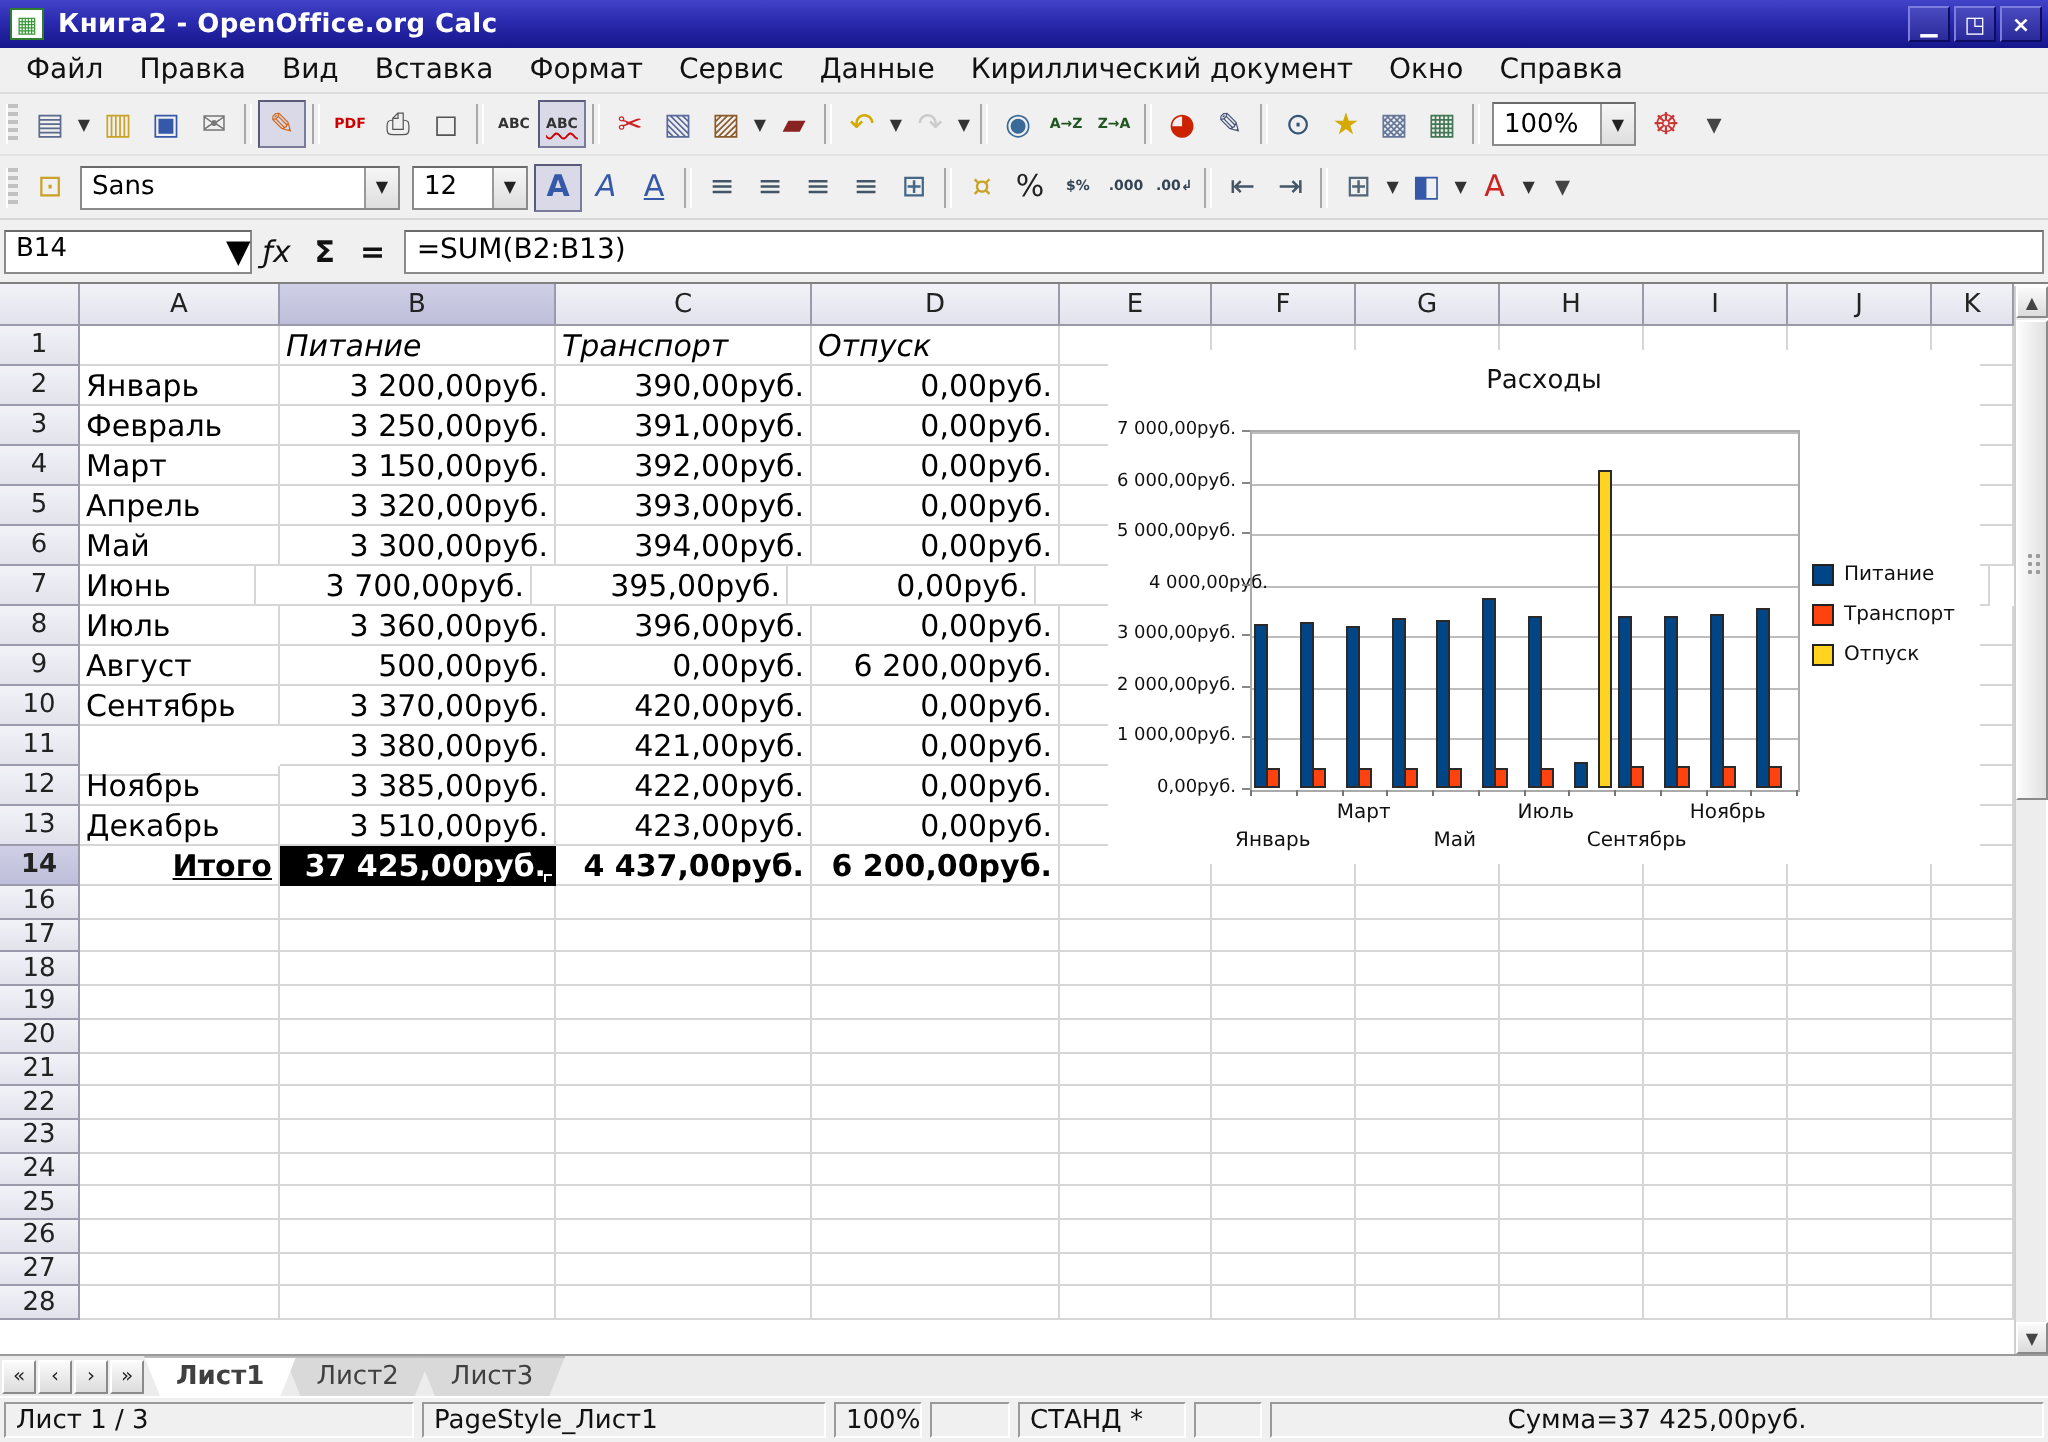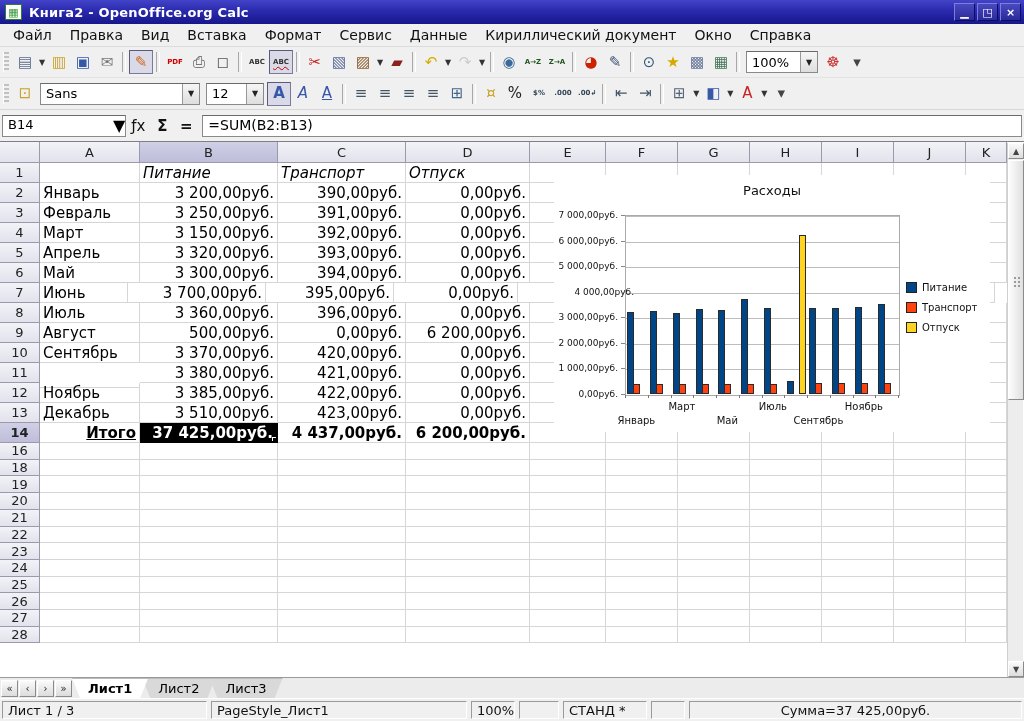--- a/index.html
+++ b/index.html
@@ -93,21 +93,21 @@
     border:1px solid #fff;border-right-color:#8a8a8a;border-bottom-color:#8a8a8a;box-sizing:border-box;}
   .grip-dots{position:absolute;left:4px;top:115px;width:8px;height:12px;
     background:radial-gradient(circle at 2px 2px,#9a9a9a 1px,transparent 1.2px);background-size:4px 4px;}
   
   .tabbar{position:absolute;left:0;top:677px;width:1024px;height:21px;background:#ececec;
     border-top:1px solid #9a9a9a;box-sizing:border-box;display:flex;align-items:stretch;}
   .navbtn{width:17px;height:17px;margin:1px 0 0 1px;background:linear-gradient(180deg,#fafafa,#dcdcdc);
     border:1px solid #fff;border-right-color:#8a8a8a;border-bottom-color:#8a8a8a;box-sizing:border-box;
     display:flex;align-items:center;justify-content:center;font-size:10px;color:#222;}
   .tabs{display:flex;margin-left:6px;}
-  .tab{height:20px;padding:0 16px;margin-left:-6px;display:flex;align-items:center;font-size:13px;color:#000000;
+  .tab{height:20px;padding:0 16px;margin-left:-6px;display:flex;align-items:center;font-size:13px;color:#404040;
     background:#d9d9d9;clip-path:polygon(0 0,100% 0,calc(100% - 8px) 100%,8px 100%);
     border-top:1px solid #bbb;box-sizing:border-box;}
   .tab.active{background:#fff;font-weight:bold;z-index:2;}
   
   .statusbar{position:absolute;left:0;top:698px;width:1024px;height:23px;background:#f0f0f0;
     border-top:1px solid #fff;box-sizing:border-box;display:flex;align-items:center;padding:1px 2px;gap:4px;font-size:13px;color:#111;}
   .spanel{height:18px;border:1px solid #9a9a9a;border-right-color:#fff;border-bottom-color:#fff;
     box-sizing:border-box;padding:0 5px;display:flex;align-items:center;white-space:nowrap;overflow:hidden;}
 </style>
 </head>
@@ -420,21 +420,21 @@
         </div>
       </span>
     </div>
 
   <div class="formulabar">
     <div class="namebox">
       <div class="val">B14</div>
       <div class="cbtn"><span>▼</span></div>
     </div>
     <div class="fxbtn">
-        <span style="">ƒx</span>
+        <span style="font-style:italic">ƒx</span>
       </div>
     <div class="fxbtn">
         <span style="font-weight:bold">Σ</span>
       </div>
     <div class="fxbtn">
         <span style="font-weight:bold">=</span>
       </div>
     <div class="inputline">=SUM(B2:B13)</div>
   </div>
 
@@ -645,20 +645,34 @@
           <div class="cell" style="width: 76px;"></div>
           <div class="cell" style="width: 72px;"></div>
           <div class="cell" style="width: 72px;"></div>
           <div class="cell" style="width: 72px;"></div>
           <div class="cell" style="width: 72px;"></div>
           <div class="cell" style="width: 72px;"></div>
           <div class="cell" style="width: 41px;"></div>
         </div>
         <div class="grow" style="height: 16.714px;">
           <div class="rh" style="font-weight: normal;">16</div>
+          <div class="cell" style="width: 100px;"></div>
+          <div class="cell" style="width: 138px;"></div>
+          <div class="cell" style="width: 128px;"></div>
+          <div class="cell" style="width: 124px;"></div>
+          <div class="cell" style="width: 76px;"></div>
+          <div class="cell" style="width: 72px;"></div>
+          <div class="cell" style="width: 72px;"></div>
+          <div class="cell" style="width: 72px;"></div>
+          <div class="cell" style="width: 72px;"></div>
+          <div class="cell" style="width: 72px;"></div>
+          <div class="cell" style="width: 41px;"></div>
+        </div>
+        <div class="grow" style="height: 16.714px;">
+          <div class="rh" style="font-weight: normal;">17</div>
           <div class="cell" style="width: 100px;"></div>
           <div class="cell" style="width: 138px;"></div>
           <div class="cell" style="width: 128px;"></div>
           <div class="cell" style="width: 124px;"></div>
           <div class="cell" style="width: 76px;"></div>
           <div class="cell" style="width: 72px;"></div>
           <div class="cell" style="width: 72px;"></div>
           <div class="cell" style="width: 72px;"></div>
           <div class="cell" style="width: 72px;"></div>
           <div class="cell" style="width: 72px;"></div>
@@ -927,21 +941,21 @@
     <div class="tabs" id="sheettabs">
         <div class="tab active">Лист1</div>
         <div class="tab">Лист2</div>
         <div class="tab">Лист3</div>
       </div>
 
   </div>
 
   <div class="statusbar">
     <div class="spanel" style="width:205px">Лист 1 / 3</div>
-    <div class="spanel" style="width:256px">PageStyle_Лист1</div>
+    <div class="spanel" style="width:202px">PageStyle_Лист1</div>
     <div class="spanel" style="width:44px">100%</div>
     <div class="spanel" style="width:40px"></div>
     <div class="spanel" style="width:84px">СТАНД *</div>
     <div class="spanel" style="width:34px"></div>
     <div class="spanel" style="flex:1;justify-content:center">Сумма=37 425,00руб.</div>
   </div>
 
 </div>
 
 </body></html>

